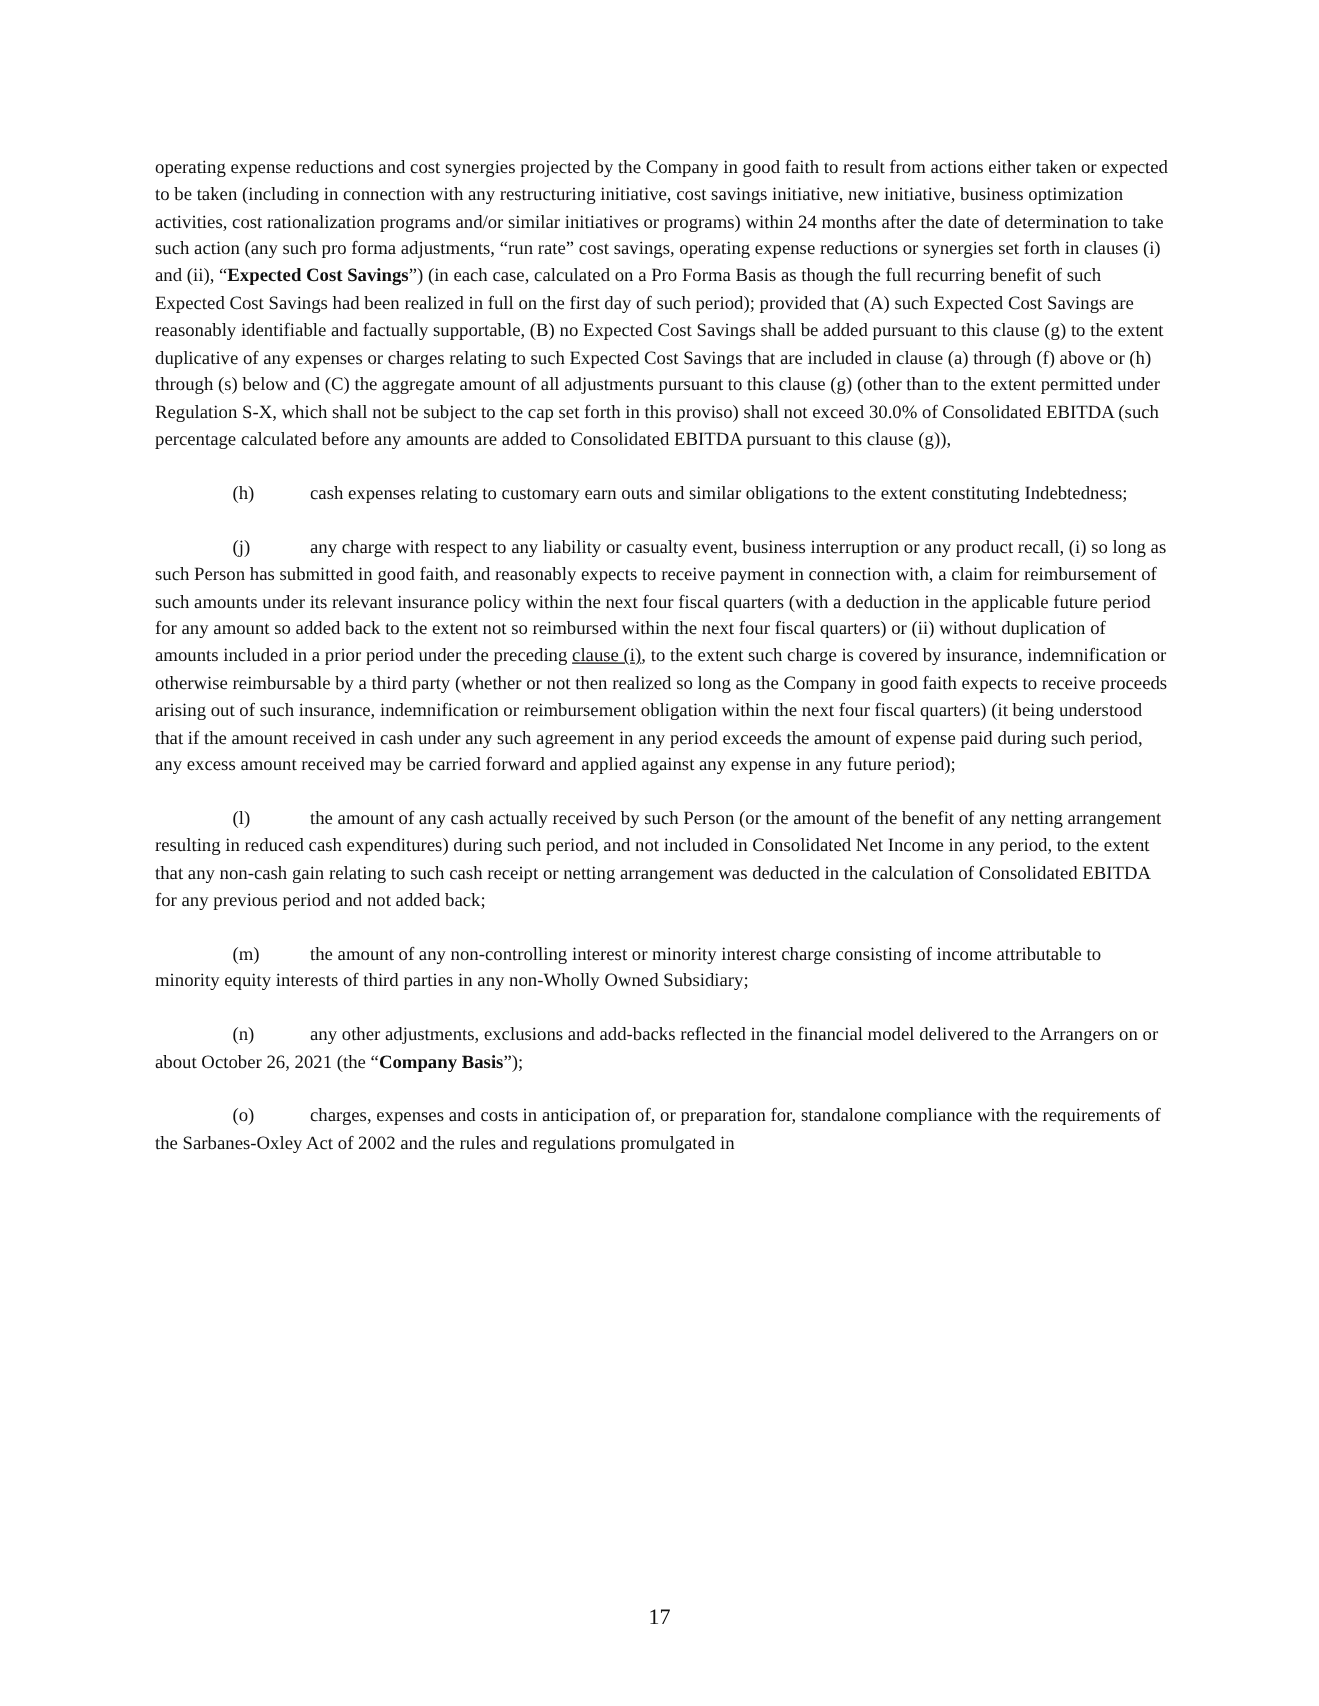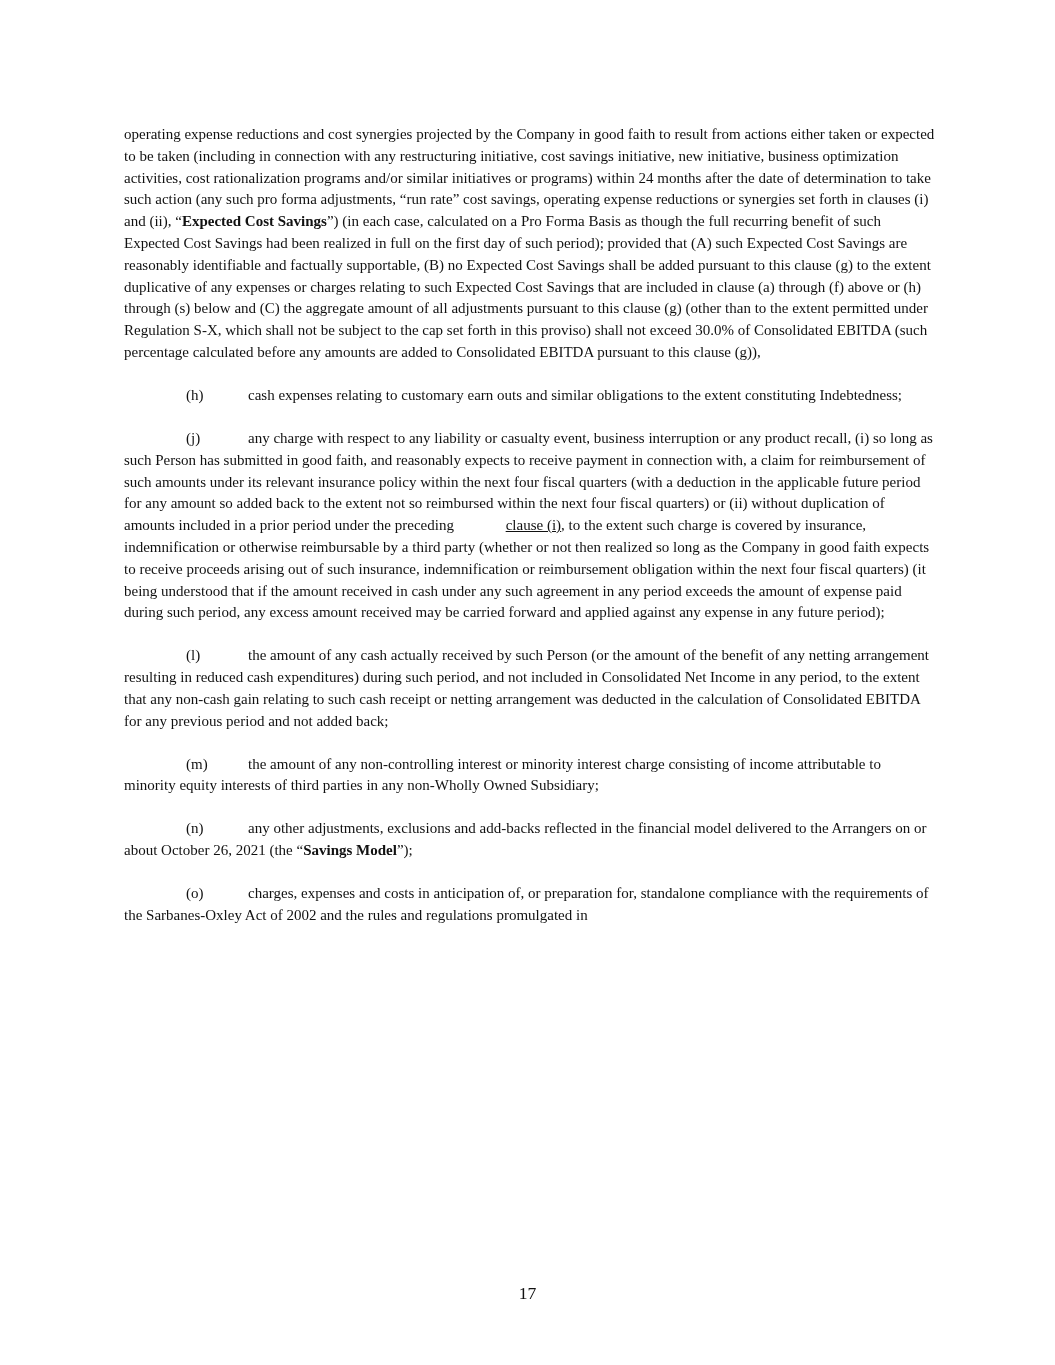--- a/index.html
+++ b/index.html
@@ -29,21 +29,21 @@
     }
     .indent {
       text-indent: 62px;
     }
     .label {
       display: inline-block;
       width: 62px;
       text-indent: 0;
     }
     b { font-weight: bold; }
-    .u { text-decoration: underline; margin-left: 48px; }
+    .u { text-decoration: underline; }
     .page-number {
       position: absolute;
       top: 1283px;
       left: 0;
       width: 1055px;
       text-align: center;
       font-size: 17.6px;
       line-height: 21px;
     }
   </style>
@@ -57,19 +57,19 @@
   <p class="para indent"><span class="label">(h)</span><span>cash expenses relating to customary earn outs and similar obligations to the extent constituting Indebtedness;</span></p>
 
 
   <p class="para indent"><span class="label">(j)</span><span>any charge with respect to any liability or casualty event, business interruption or any product recall, (i) so long as such Person has submitted in good faith, and reasonably expects to receive payment in connection with, a claim for reimbursement of such amounts under its relevant insurance policy within the next four fiscal quarters (with a deduction in the applicable future period for any amount so added back to the extent not so reimbursed within the next four fiscal quarters) or (ii) without duplication of amounts included in a prior period under the preceding </span><span class="u">clause (i)</span><span>, to the extent such charge is covered by insurance, indemnification or otherwise reimbursable by a third party (whether or not then realized so long as the Company in good faith expects to receive proceeds arising out of such insurance, indemnification or reimbursement obligation within the next four fiscal quarters) (it being understood that if the amount received in cash under any such agreement in any period exceeds the amount of expense paid during such period, any excess amount received may be carried forward and applied against any expense in any future period);</span></p>
 
 
   <p class="para indent"><span class="label">(l)</span><span>the amount of any cash actually received by such Person (or the amount of the benefit of any netting arrangement resulting in reduced cash expenditures) during such period, and not included in Consolidated Net Income in any period, to the extent that any non-cash gain relating to such cash receipt or netting arrangement was deducted in the calculation of Consolidated EBITDA for any previous period and not added back;</span></p>
 
   <p class="para indent"><span class="label">(m)</span><span>the amount of any non-controlling interest or minority interest charge consisting of income attributable to minority equity interests of third parties in any non-Wholly Owned Subsidiary;</span></p>
 
-  <p class="para indent"><span class="label">(n)</span><span>any other adjustments, exclusions and add-backs reflected in the financial model delivered to the Arrangers on or about October 26, 2021 (the “</span><b>Savings Model</b><span>”);</span></p>
+  <p class="para indent"><span class="label">(n)</span><span>any other adjustments, exclusions and add-backs reflected in the financial model delivered to the Arrangers on or about October 26, 2021 (the “</span><b>Company Basis</b><span>”);</span></p>
 
   <p class="para indent"><span class="label">(o)</span><span>charges, expenses and costs in anticipation of, or preparation for, standalone compliance with the requirements of the Sarbanes-Oxley Act of 2002 and the rules and regulations promulgated in</span></p>
 
 </div>
 
 <div class="page-number">17</div>
 
 </body></html>

